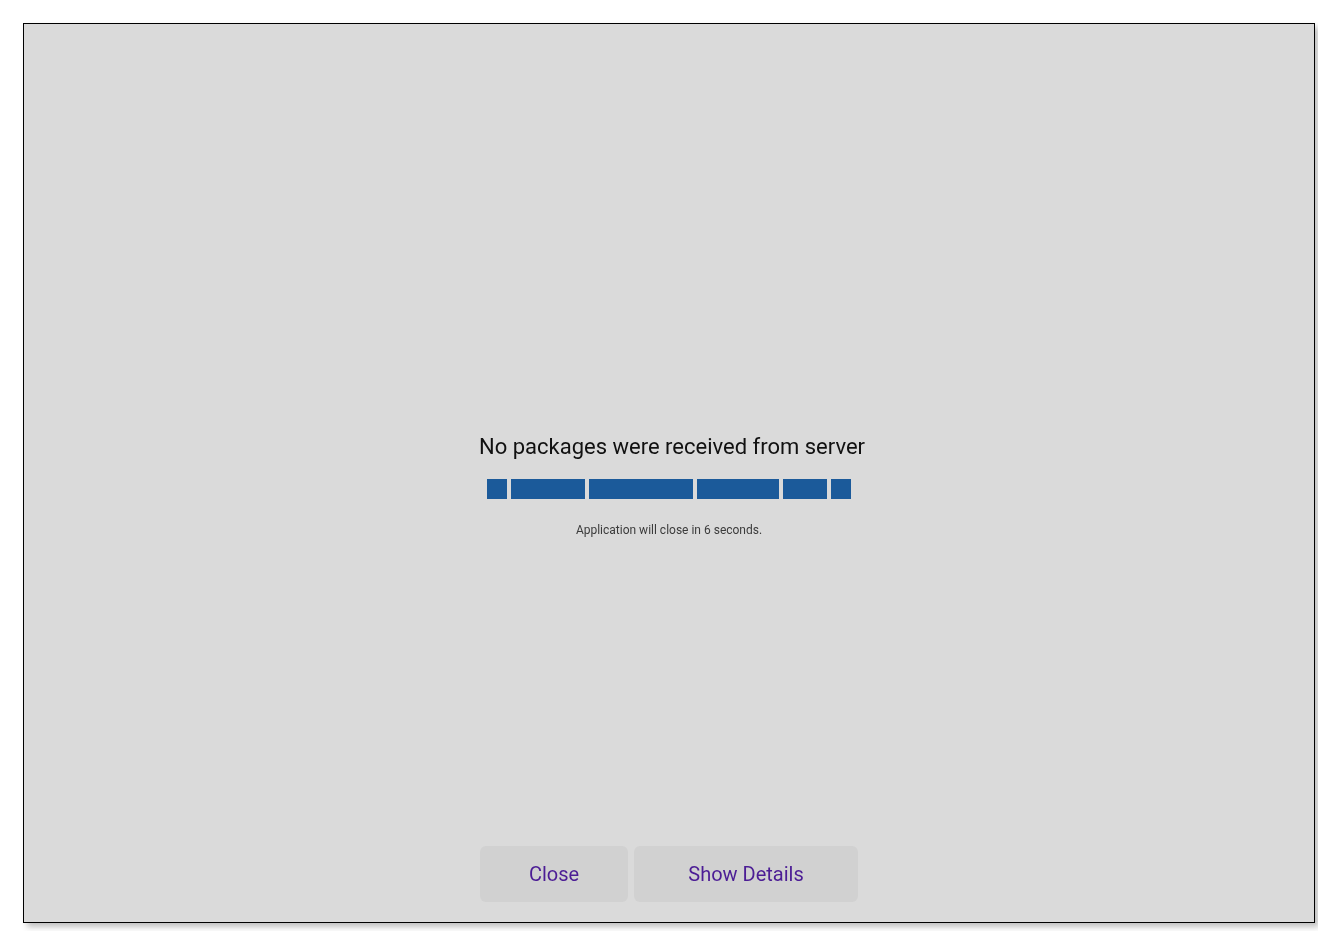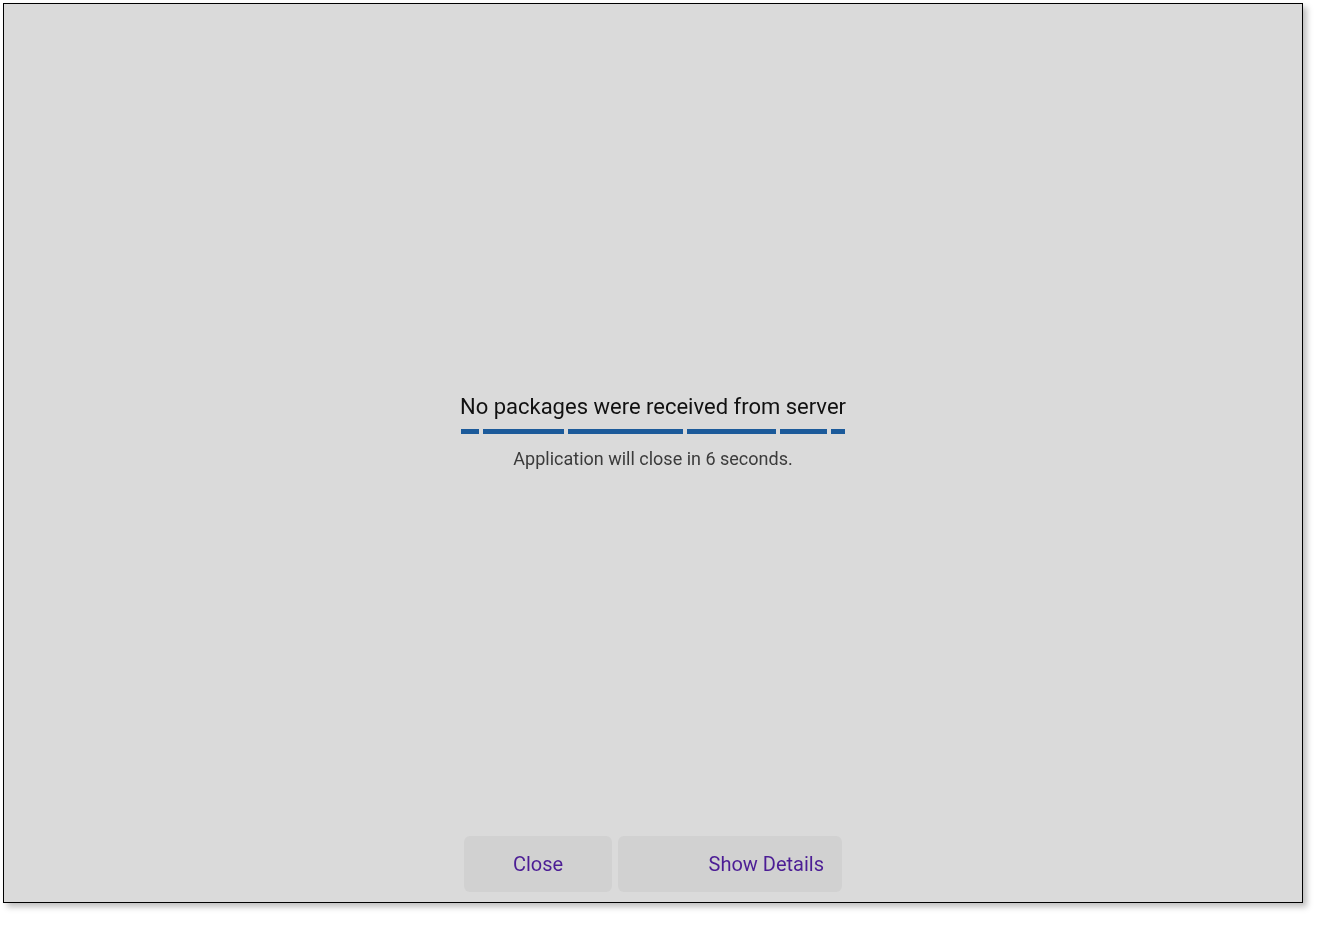--- a/index.html
+++ b/index.html
@@ -1,17 +1,17 @@
 <!DOCTYPE html>
 <html><head>
   <meta charset="utf-8">
   <style>
     * {
       margin: 0;
-      padding: 0;
+      padding: 10px;
       box-sizing: border-box;
     }
     body {
       font-family: "Segoe UI", Roboto, "Helvetica Neue", Arial, sans-serif;
       background: #fff;
       width: 1318px;
       height: 931px;
       overflow: hidden;
       display: flex;
       align-items: flex-start;
@@ -46,21 +46,21 @@
       margin: 10px auto 14px auto;
       display: flex;
       gap: 4px;
       align-items: center;
     }
     .progress-seg {
       height: 5px;
       background: #1b5a9a;
     }
     .countdown-text {
-      font-size: 18px;
+      font-size: 12px;
       color: #3b3b3b;
     }
     .button-row {
       position: absolute;
       left: 50%;
       transform: translateX(-50%);
       bottom: 10px;
       display: flex;
       gap: 6px;
     }
@@ -71,21 +71,20 @@
       padding: 16px 18px;
       font-size: 20px;
       color: #4c1d95;
       font-family: inherit;
       cursor: pointer;
       min-width: 148px;
       text-align: center;
     }
     .btn.details {
       min-width: 224px;
-      text-align: right;
     }
   </style>
 </head>
 <body>
 
 <div class="window">
 
   <div class="content-area">
     <div class="error-title">No packages were received from server</div>
 

